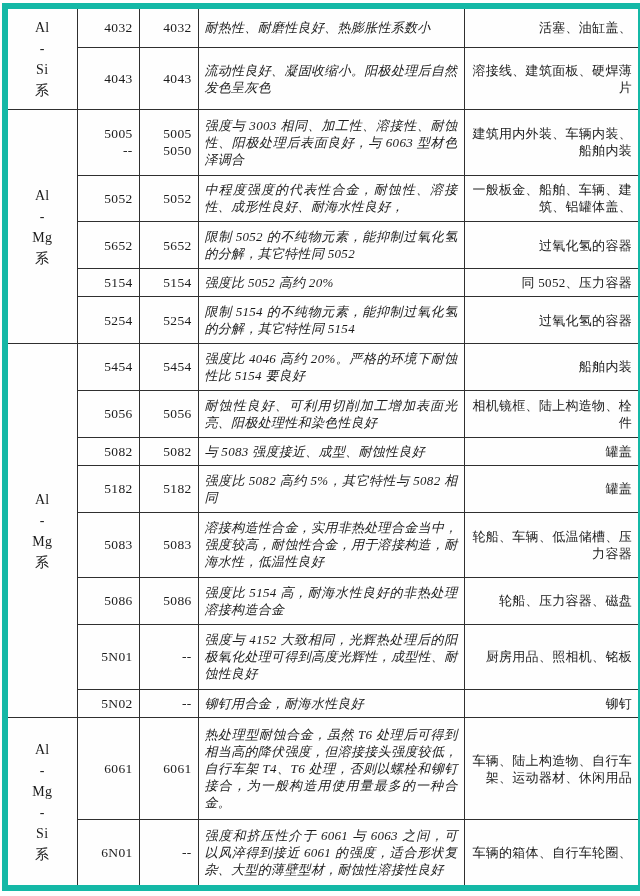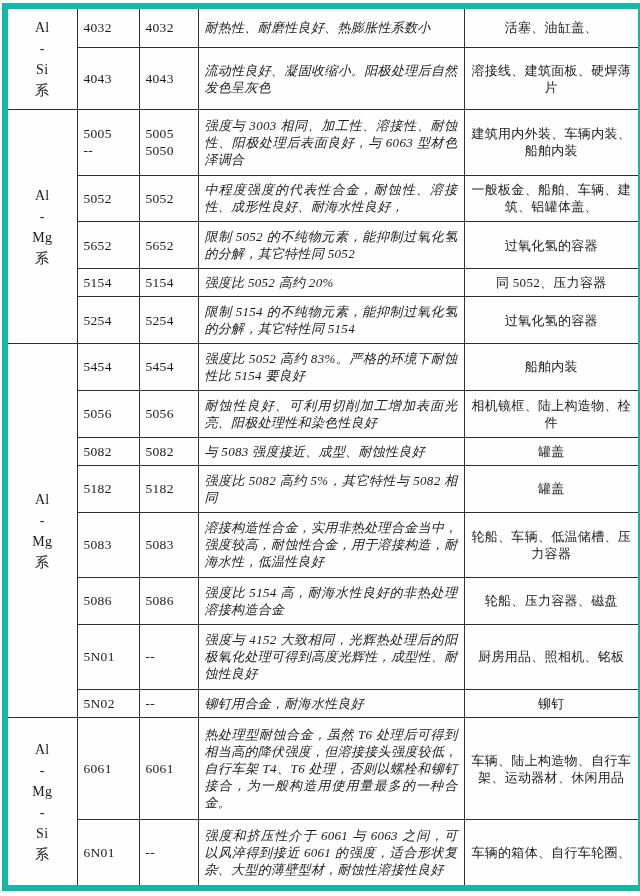--- a/index.html
+++ b/index.html
@@ -40,29 +40,29 @@
   }
   td.series-cell {
     text-align: center;
     font-size: 14px;
     padding: 4px 2px;
   }
   td.series-cell div {
     line-height: 21px;
   }
   td.code-cell {
-    text-align: left;
+    text-align: right;
     font-size: 13.5px;
   }
   td.desc-cell {
     text-align: justify;
     font-style: italic;
   }
   td.use-cell {
-    text-align: center;
+    text-align: right;
   }
 </style>
 </head>
 <body>
 
 <div class="page">
   <table class="alloy-table">
     <colgroup>
       <col style="width:72px">
       <col style="width:62px">
@@ -161,21 +161,21 @@
             <div>-</div>
             <div>Mg</div>
             <div>系</div>
           </td>
           <td class="code-cell">
             <div>5454</div>
           </td>
           <td class="code-cell">
             <div>5454</div>
           </td>
-          <td class="desc-cell">强度比 5052 高约 83%。严格的环境下耐蚀性比 5154 要良好</td>
+          <td class="desc-cell">强度比 4046 高约 20%。严格的环境下耐蚀性比 5154 要良好</td>
           <td class="use-cell">船舶内装</td>
         </tr>
         <tr>
           <td class="code-cell">
             <div>5056</div>
           </td>
           <td class="code-cell">
             <div>5056</div>
           </td>
           <td class="desc-cell">耐蚀性良好、可利用切削加工增加表面光亮、阳极处理性和染色性良好</td>

